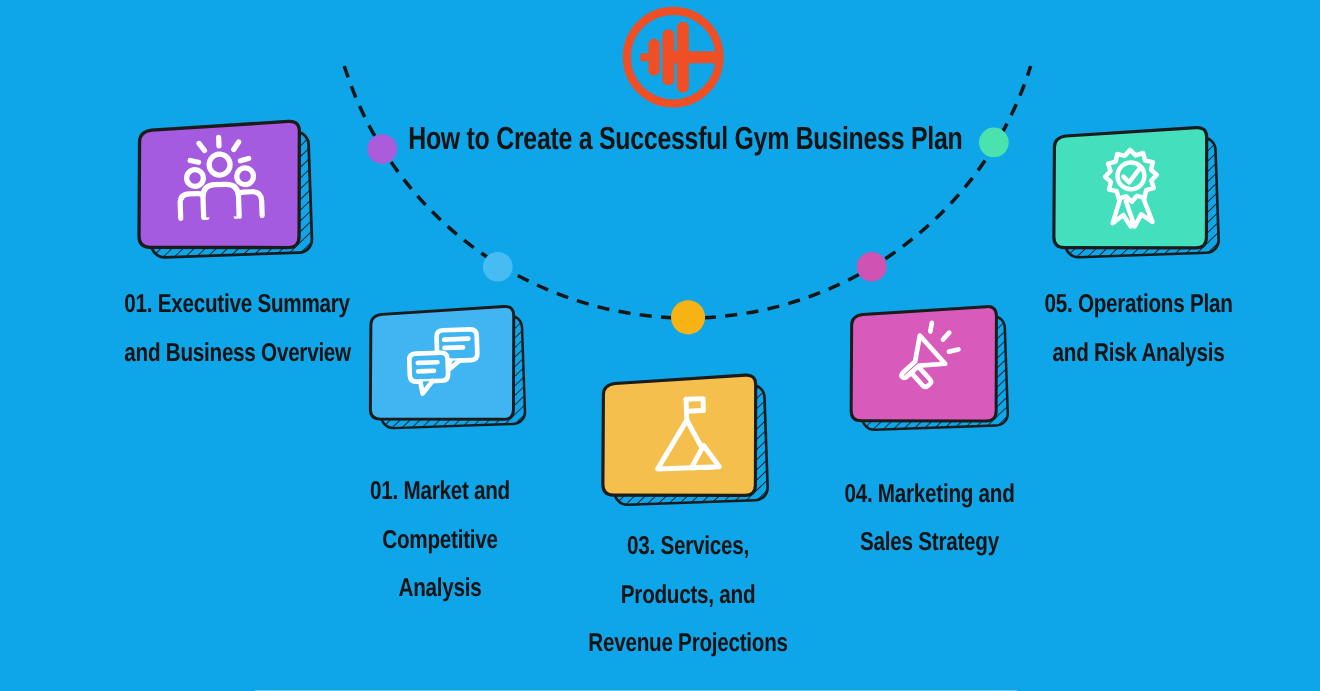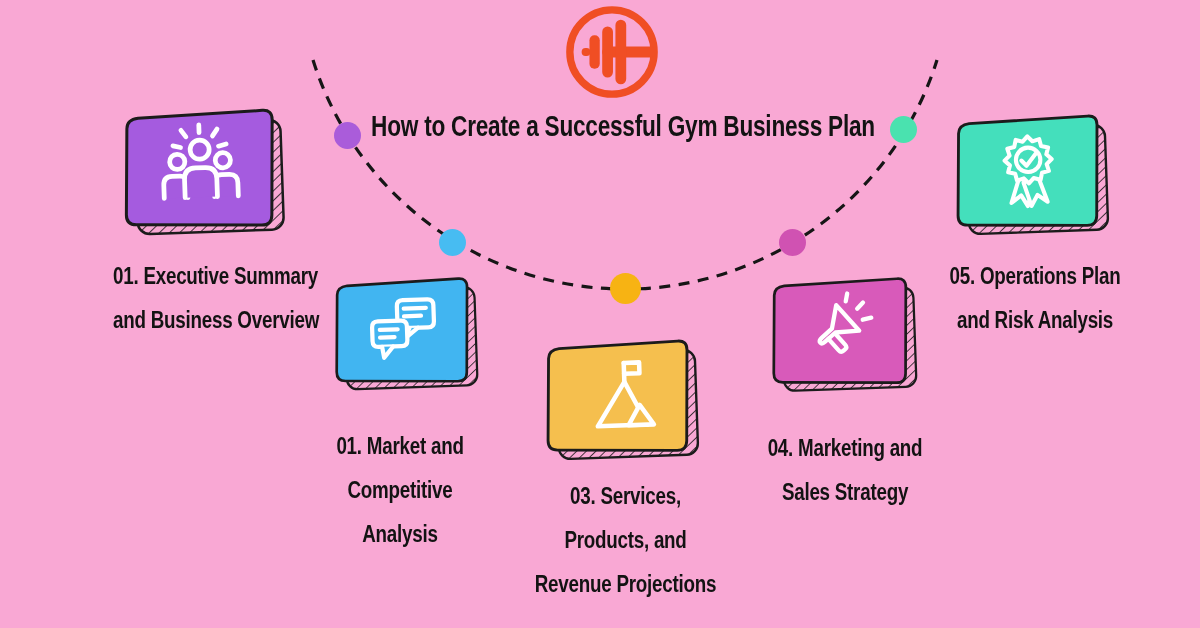--- a/index.html
+++ b/index.html
@@ -1,17 +1,17 @@
 <!DOCTYPE html>
 <html><head>
 <meta charset="utf-8">
 <style>
   html,body{margin:0;padding:0;background:#ffffff;}
   .canvas{
-    position:relative;width:1200px;height:628px;background:#f9a8d4;
+    position:relative;width:1200px;height:628px;background:#0ea5e9;
     overflow:hidden;font-family:"Liberation Sans",sans-serif;color:#131313;
   }
   .abs{position:absolute;}
   svg{display:block;overflow:visible;}
 
   .arc-layer{left:0;top:0;width:1200px;height:628px;pointer-events:none;}
 
   .logo{left:563px;top:3px;width:98px;height:98px;}
 
   .page-title{left:0;top:110px;width:1246px;text-align:center;}

